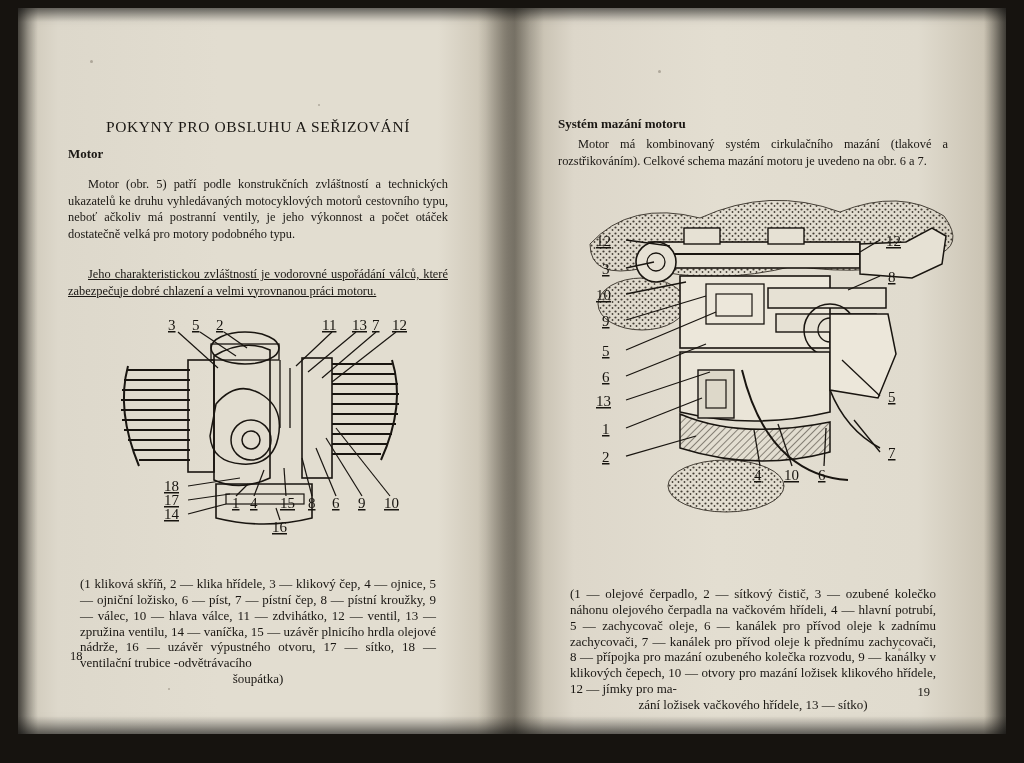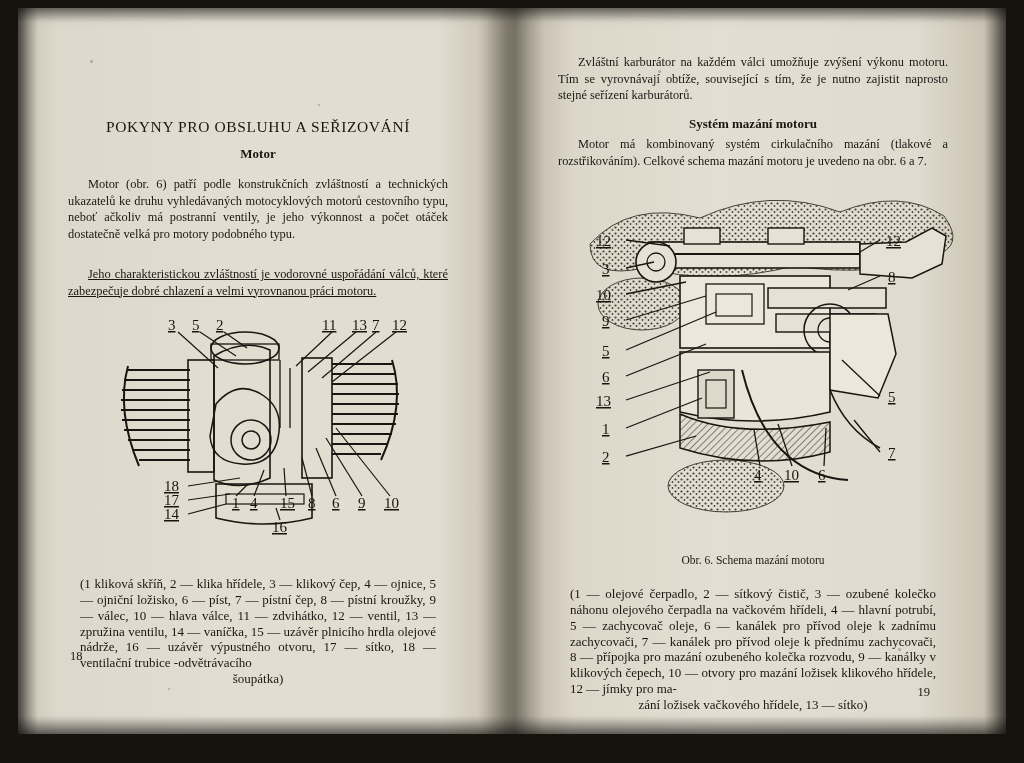--- a/index.html
+++ b/index.html
@@ -58,21 +58,21 @@
     letter-spacing: 0.6px;
     font-weight: normal;
     text-align: center;
     margin: 0;
     padding: 0;
     font-variant: small-caps;
   }
   h2.sub-title {
     font-size: 13px;
     font-weight: bold;
-    text-align: center;
+    text-align: left;
     margin: 0;
     padding: 0;
   }
   p.body {
     font-size: 12.4px;
     line-height: 1.33;
     text-align: justify;
     margin: 0;
     text-indent: 20px;
     hyphens: manual;
@@ -150,21 +150,21 @@
   <div class="book">
 
     <div class="page left">
       <div class="col" style="top:110px;">
         <h1 class="section-title">POKYNY PRO OBSLUHU A SEŘIZOVÁNÍ</h1>
       </div>
       <div class="col" style="top:138px;">
         <h2 class="sub-title">Motor</h2>
       </div>
       <div class="col" style="top:168px;">
-        <p class="body">Motor (obr. 6) patří podle konstrukčních zvláštností a technických ukazatelů ke druhu vyhledávaných motocyklových motorů cestovního typu, neboť ačkoliv má postranní ventily, je jeho výkonnost a počet otáček dostatečně velká pro motory podobného typu.</p>
+        <p class="body">Motor (obr. 5) patří podle konstrukčních zvláštností a technických ukazatelů ke druhu vyhledávaných motocyklových motorů cestovního typu, neboť ačkoliv má postranní ventily, je jeho výkonnost a počet otáček dostatečně velká pro motory podobného typu.</p>
       </div>
       <div class="col" style="top:258px;text-decoration:underline;">
         <p class="body">Jeho charakteristickou zvláštností je vodorovné uspořádání válců, které zabezpečuje dobré chlazení a velmi vyrovnanou práci motoru.</p>
       </div>
 
       <div class="figure" style="top:300px;height:230px;">
         <svg class="fig-canvas" width="430" height="240" viewBox="0 0 430 240">
           <g stroke="#191510" fill="none" stroke-width="1.2">
 
             <g stroke-width="2">
@@ -259,23 +259,20 @@
       </div>
 
       <div class="col" style="top:556px;">
         <p class="legend"><span>(1 kliková skříň, 2 — klika hřídele, 3 — klikový čep, 4 — ojnice, 5 — ojniční ložisko, 6 — píst, 7 — pístní čep, 8 — pístní kroužky, 9 — válec, 10 — hlava válce, 11 — zdvihátko, 12 — ventil, 13 — zpružina ventilu, 14 — vaníčka, 15 — uzávěr plnicího hrdla olejové nádrže, 16 — uzávěr výpustného otvoru, 17 — sítko, 18 — ventilační trubice -odvětrávacího</span><span class="lastline">šoupátka)</span></p>
       </div>
 
       <div class="folio left">18</div>
     </div>
 
     <div class="page right">
-      <div class="col" style="top:46px;">
-        <p class="body">Zvláštní karburátor na každém válci umožňuje zvýšení výkonu motoru. Tím se vyrovnávají obtíže, související s tím, že je nutno zajistit naprosto stejné seřízení karburátorů.</p>
-      </div>
       <div class="col" style="top:108px;">
         <h2 class="sub-title">Systém mazání motoru</h2>
       </div>
       <div class="col" style="top:128px;">
         <p class="body">Motor má kombinovaný systém cirkulačního mazání (tlakové a rozstřikováním). Celkové schema mazání motoru je uvedeno na obr. 6 a 7.</p>
       </div>
 
       <div class="figure" style="top:176px;height:370px;">
         <svg class="fig-canvas" width="440" height="372" viewBox="0 0 440 372">
           <defs>
@@ -361,23 +358,20 @@
             <text class="lblu" x="358" y="218">5</text>
             <text class="lblu" x="358" y="274">7</text>
 
             <text class="lblu" x="224" y="296">4</text>
             <text class="lblu" x="254" y="296">10</text>
             <text class="lblu" x="288" y="296">6</text>
           </g>
         </svg>
       </div>
 
-      <div class="col" style="top:546px;">
-        <p class="caption">Obr. 6. Schema mazání motoru</p>
-      </div>
       <div class="col" style="top:566px;">
         <p class="legend"><span>(1 — olejové čerpadlo, 2 — sítkový čistič, 3 — ozubené kolečko náhonu olejového čerpadla na vačkovém hřídeli, 4 — hlavní potrubí, 5 — zachycovač oleje, 6 — kanálek pro přívod oleje k zadnímu zachycovači, 7 — kanálek pro přívod oleje k přednímu zachycovači, 8 — přípojka pro mazání ozubeného kolečka rozvodu, 9 — kanálky v klikových čepech, 10 — otvory pro mazání ložisek klikového hřídele, 12 — jímky pro ma-</span><span class="lastline">zání ložisek vačkového hřídele, 13 — sítko)</span></p>
       </div>
 
       <div class="folio right">19</div>
     </div>
 
     <div class="page-shadow-gutter"></div>
     <div class="edge-dark-left"></div>
     <div class="edge-dark-right"></div>

